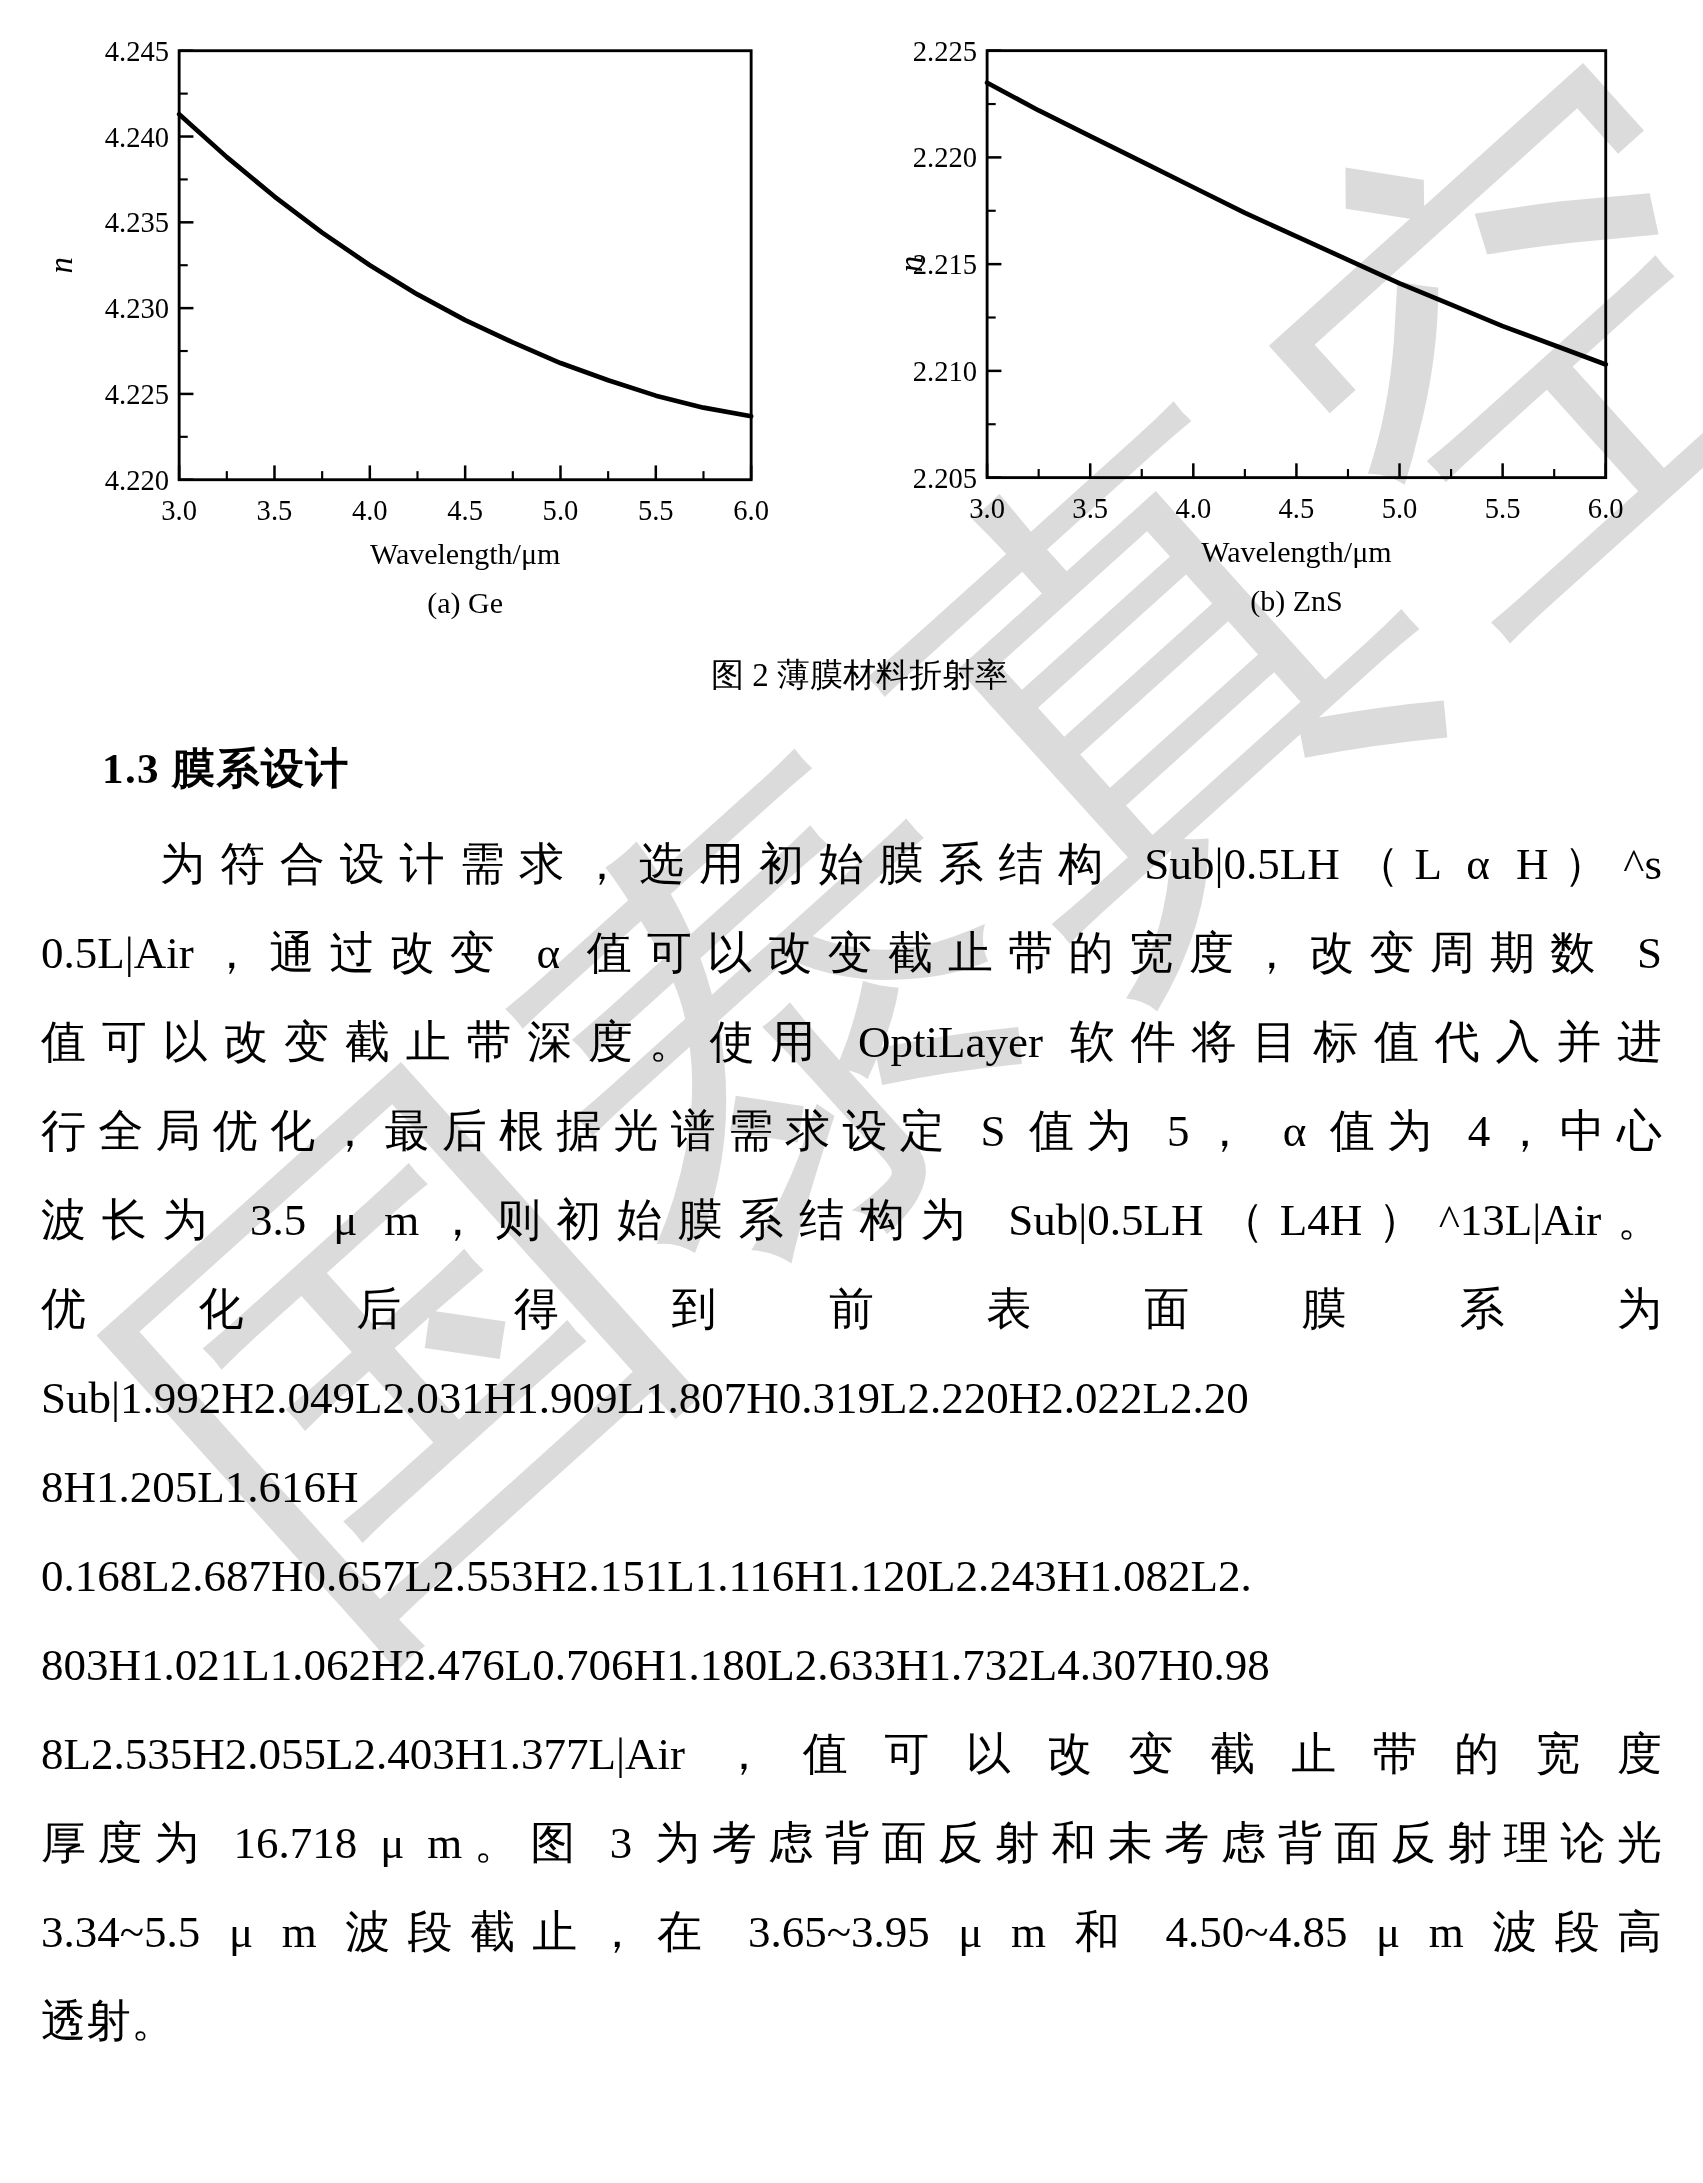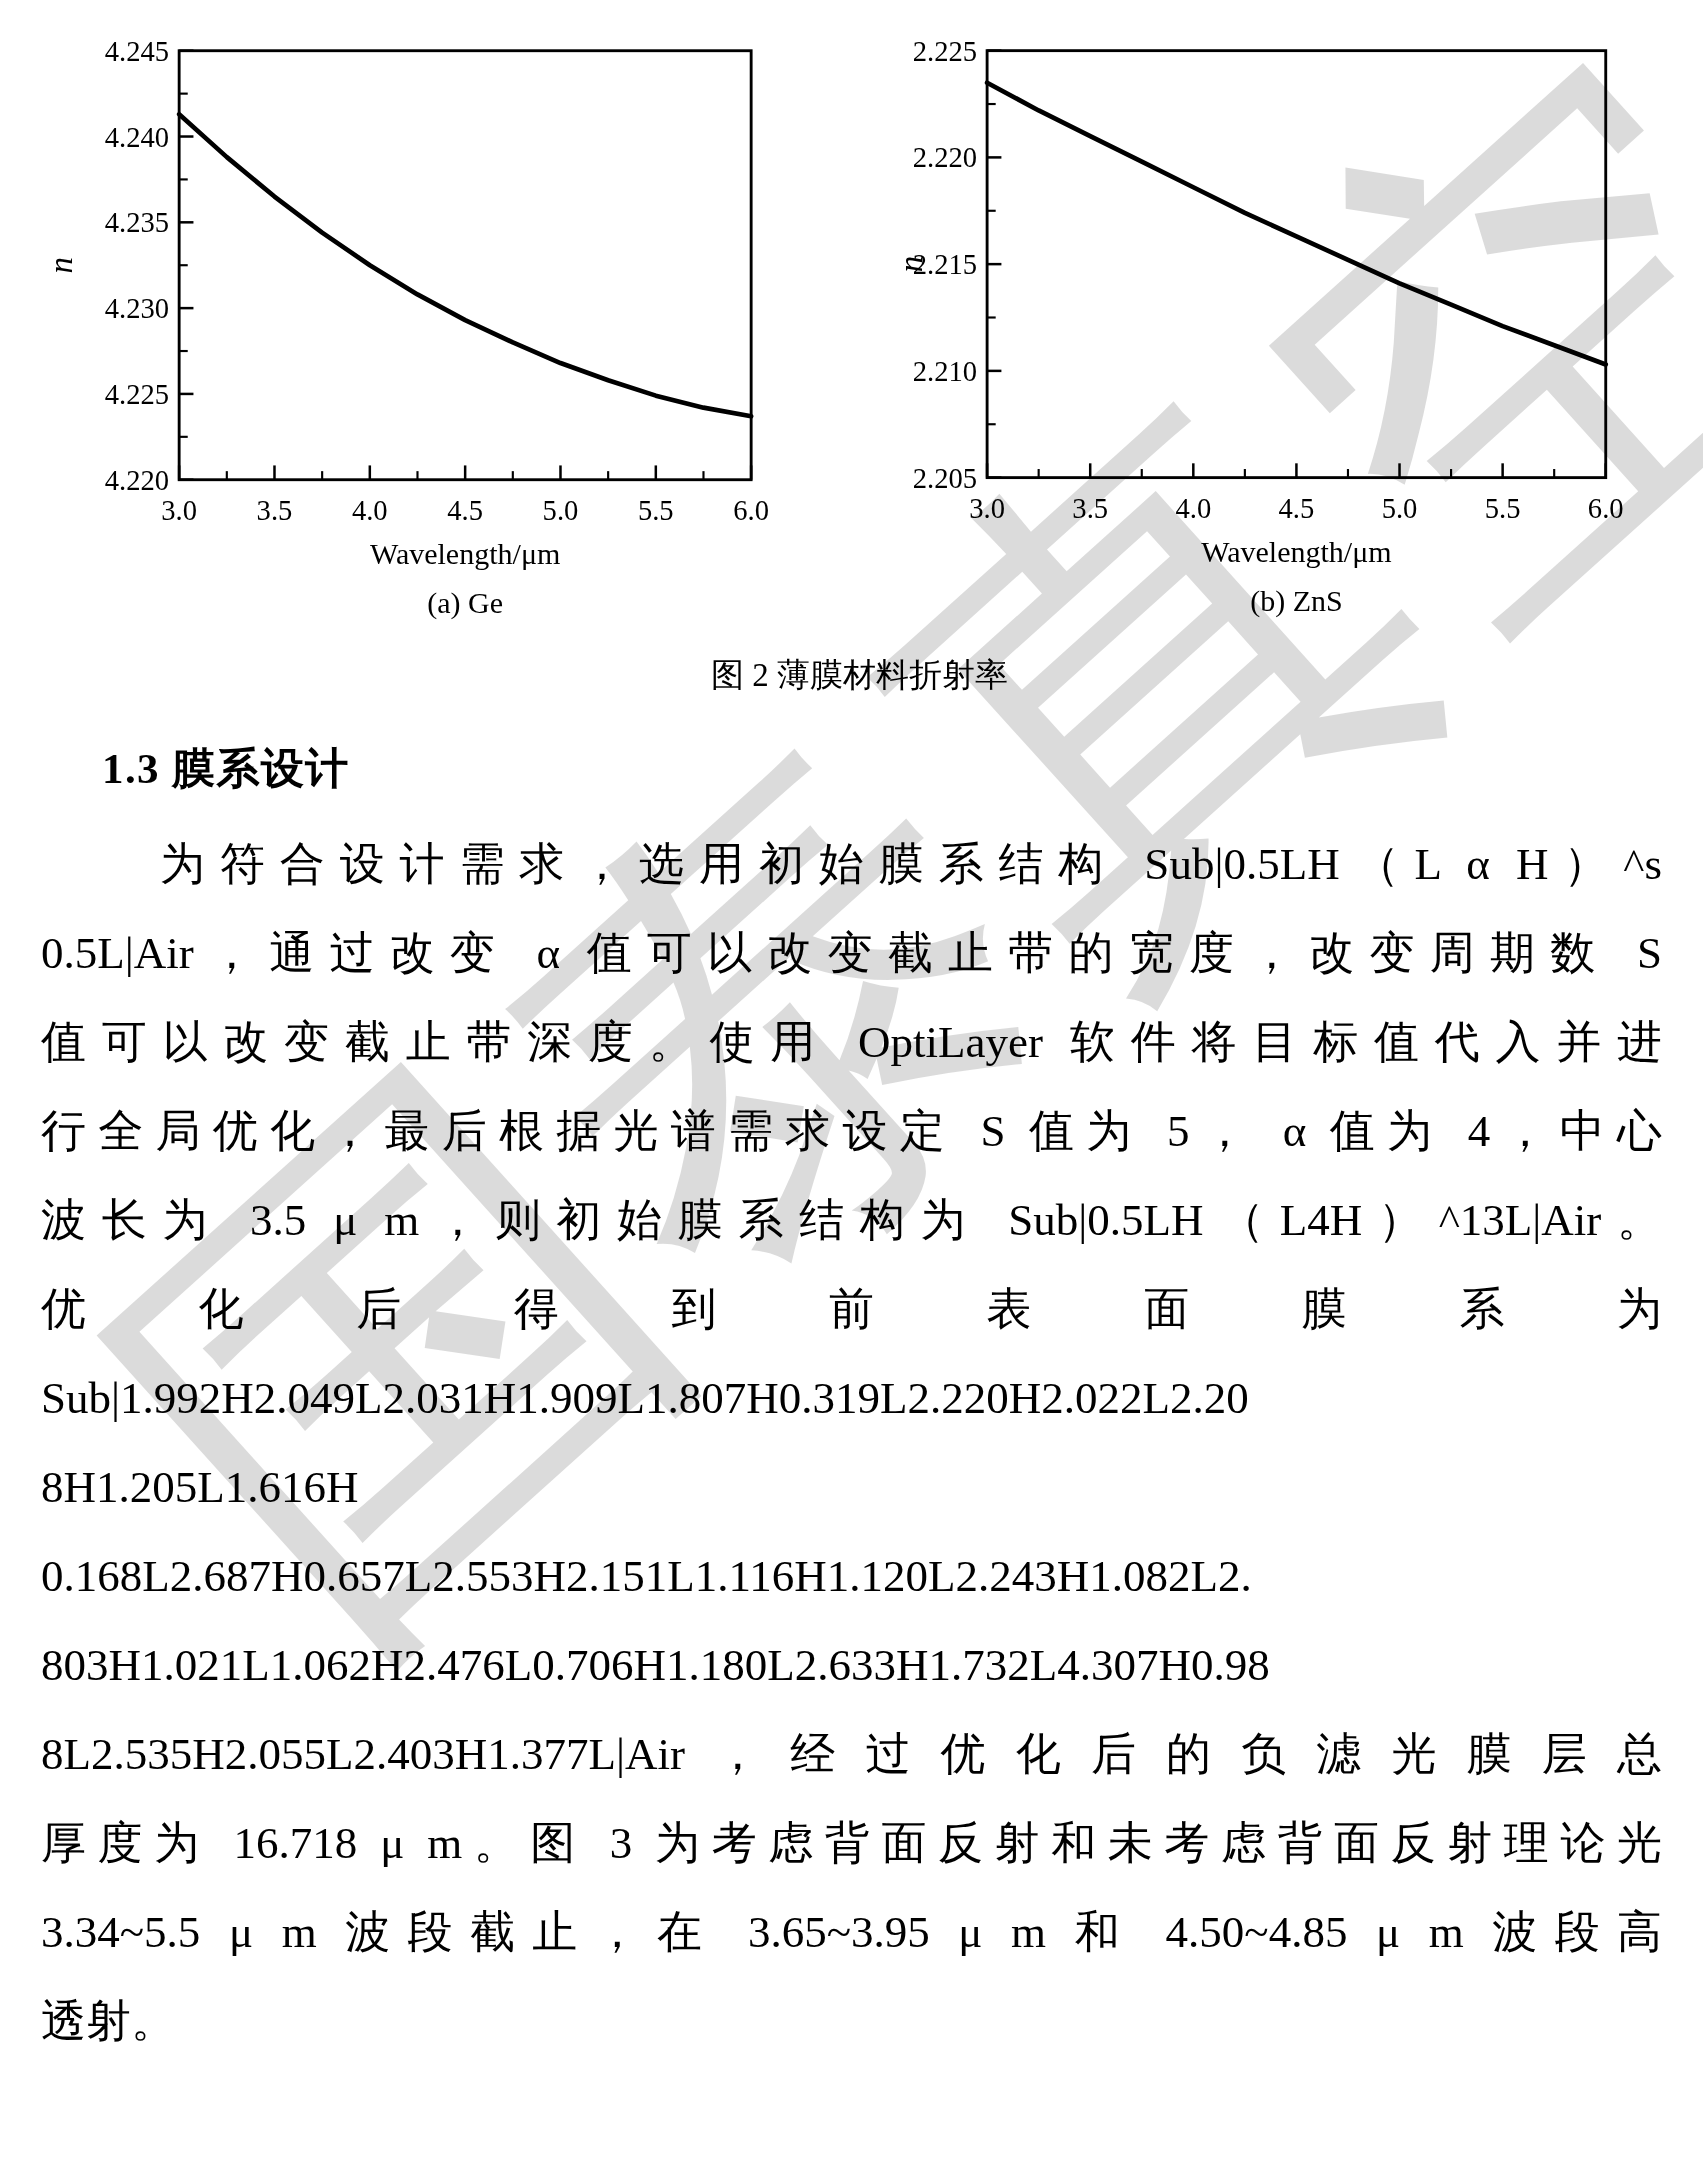--- a/index.html
+++ b/index.html
@@ -149,20 +149,20 @@
       <div class="para-line indent">为符合设计需求，选用初始膜系结构 Sub|0.5LH（L α H）^s</div>
       <div class="para-line">0.5L|Air，通过改变 α 值可以改变截止带的宽度，改变周期数 S</div>
       <div class="para-line">值可以改变截止带深度。使用 OptiLayer 软件将目标值代入并进</div>
       <div class="para-line">行全局优化，最后根据光谱需求设定 S 值为 5， α 值为 4，中心</div>
       <div class="para-line">波长为 3.5 μ m，则初始膜系结构为 Sub|0.5LH（L4H）^13L|Air。</div>
       <div class="para-line">优化后得到前表面膜系为</div>
       <div class="para-line">Sub|1.992H2.049L2.031H1.909L1.807H0.319L2.220H2.022L2.20</div>
       <div class="para-line short">8H1.205L1.616H</div>
       <div class="para-line">0.168L2.687H0.657L2.553H2.151L1.116H1.120L2.243H1.082L2.</div>
       <div class="para-line">803H1.021L1.062H2.476L0.706H1.180L2.633H1.732L4.307H0.98</div>
-      <div class="para-line">8L2.535H2.055L2.403H1.377L|Air，经过优化后的负滤光膜层总</div>
+      <div class="para-line">8L2.535H2.055L2.403H1.377L|Air，值可以改变截止带的宽度</div>
       <div class="para-line">厚度为 16.718 μ m。图 3 为考虑背面反射和未考虑背面反射理论光</div>
       <div class="para-line">3.34~5.5 μ m 波段截止，在 3.65~3.95 μ m 和 4.50~4.85 μ m 波段高</div>
       <div class="para-line short">透射。</div>
     </div>
 
 </div>
 
 
 </body></html>

